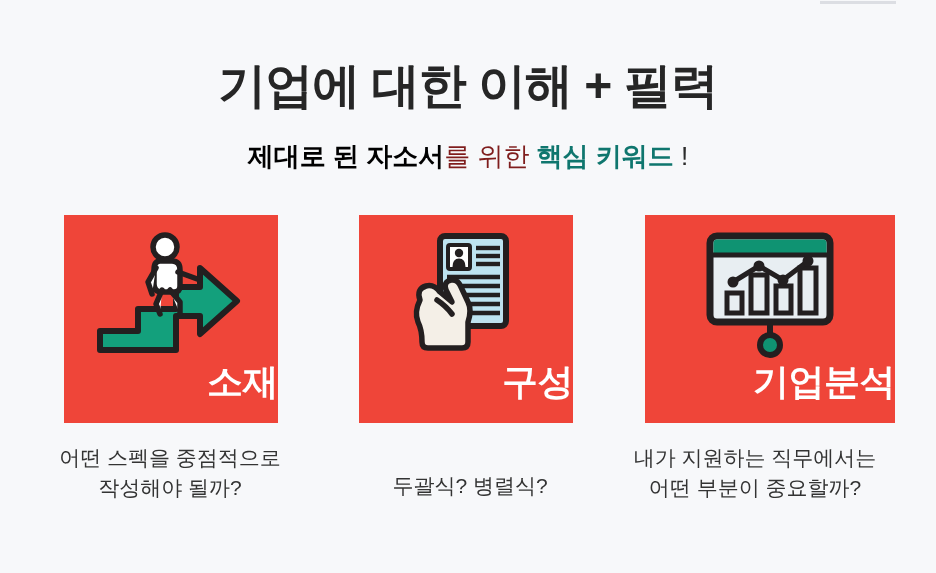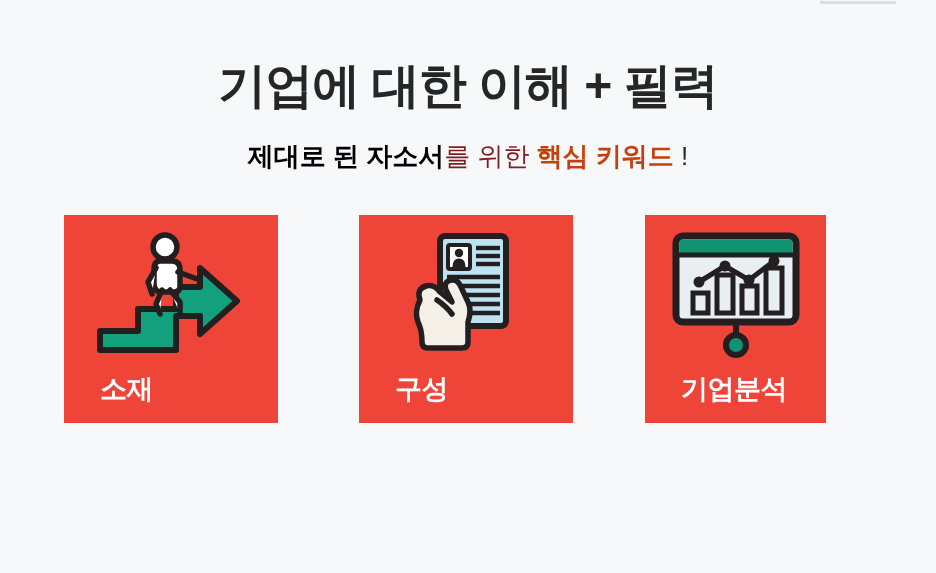--- a/index.html
+++ b/index.html
@@ -59,21 +59,21 @@
   }
   .sub-red {
     color: #000000;
     font-weight: 700;
   }
   .sub-plain {
     color: #7f1d1d;
     font-weight: 400;
   }
   .sub-strong {
-    color: #c2410c;
+    color: #0f766e;
     font-weight: 700;
   }
   .sub-bang {
     color: #2b2b2b;
     font-weight: 400;
   }
 
   
   .cards {
     position: absolute;
@@ -85,44 +85,43 @@
   .card {
     position: absolute;
     top: 0;
     width: 214px;
     height: 208px;
     background: #ef4539;
     overflow: hidden;
   }
   .card.c1 { left: 64px; }
   .card.c2 { left: 359px; text-decoration: underline; }
-  .card.c3 { left: 645px; width: 181px; }
+  .card.c3 { left: 645px; width: 250px; }
 
   .card-icon {
     position: absolute;
     left: 0;
     top: 14px;
     width: 100%;
     height: 130px;
     display: flex;
     align-items: center;
     justify-content: center;
   }
   .card-label {
     position: absolute;
     left: 0;
     bottom: 16px;
     width: 100%;
-    text-align: left;
+    text-align: right;
     color: #ffffff;
-    font-size: 27px;
+    font-size: 36px;
     font-weight: 700;
     letter-spacing: -0.5px;
     white-space: nowrap;
-    padding-left: 36px;
   }
 
   
   .captions {
     position: absolute;
     left: 0;
     top: 443px;
     width: 936px;
     height: 90px;
   }
@@ -243,14 +242,21 @@
           </g>
 
           <line x1="68" y1="92" x2="68" y2="108" stroke="#231f20" stroke-width="6"></line>
           <circle cx="68" cy="115" r="10" fill="#0f9372" stroke="#231f20" stroke-width="6"></circle>
         </svg>
       </div>
       <div class="card-label">기업분석</div>
     </div>
   </div>
 
+  <div class="captions">
+    <div class="caption p1">어떤 스펙을 중점적으로
+작성해야 될까?</div>
+    <div class="caption p2">두괄식? 병렬식?</div>
+    <div class="caption p3">내가 지원하는 직무에서는
+어떤 부분이 중요할까?</div>
+  </div>
 
 </div>
 
 </body></html>

